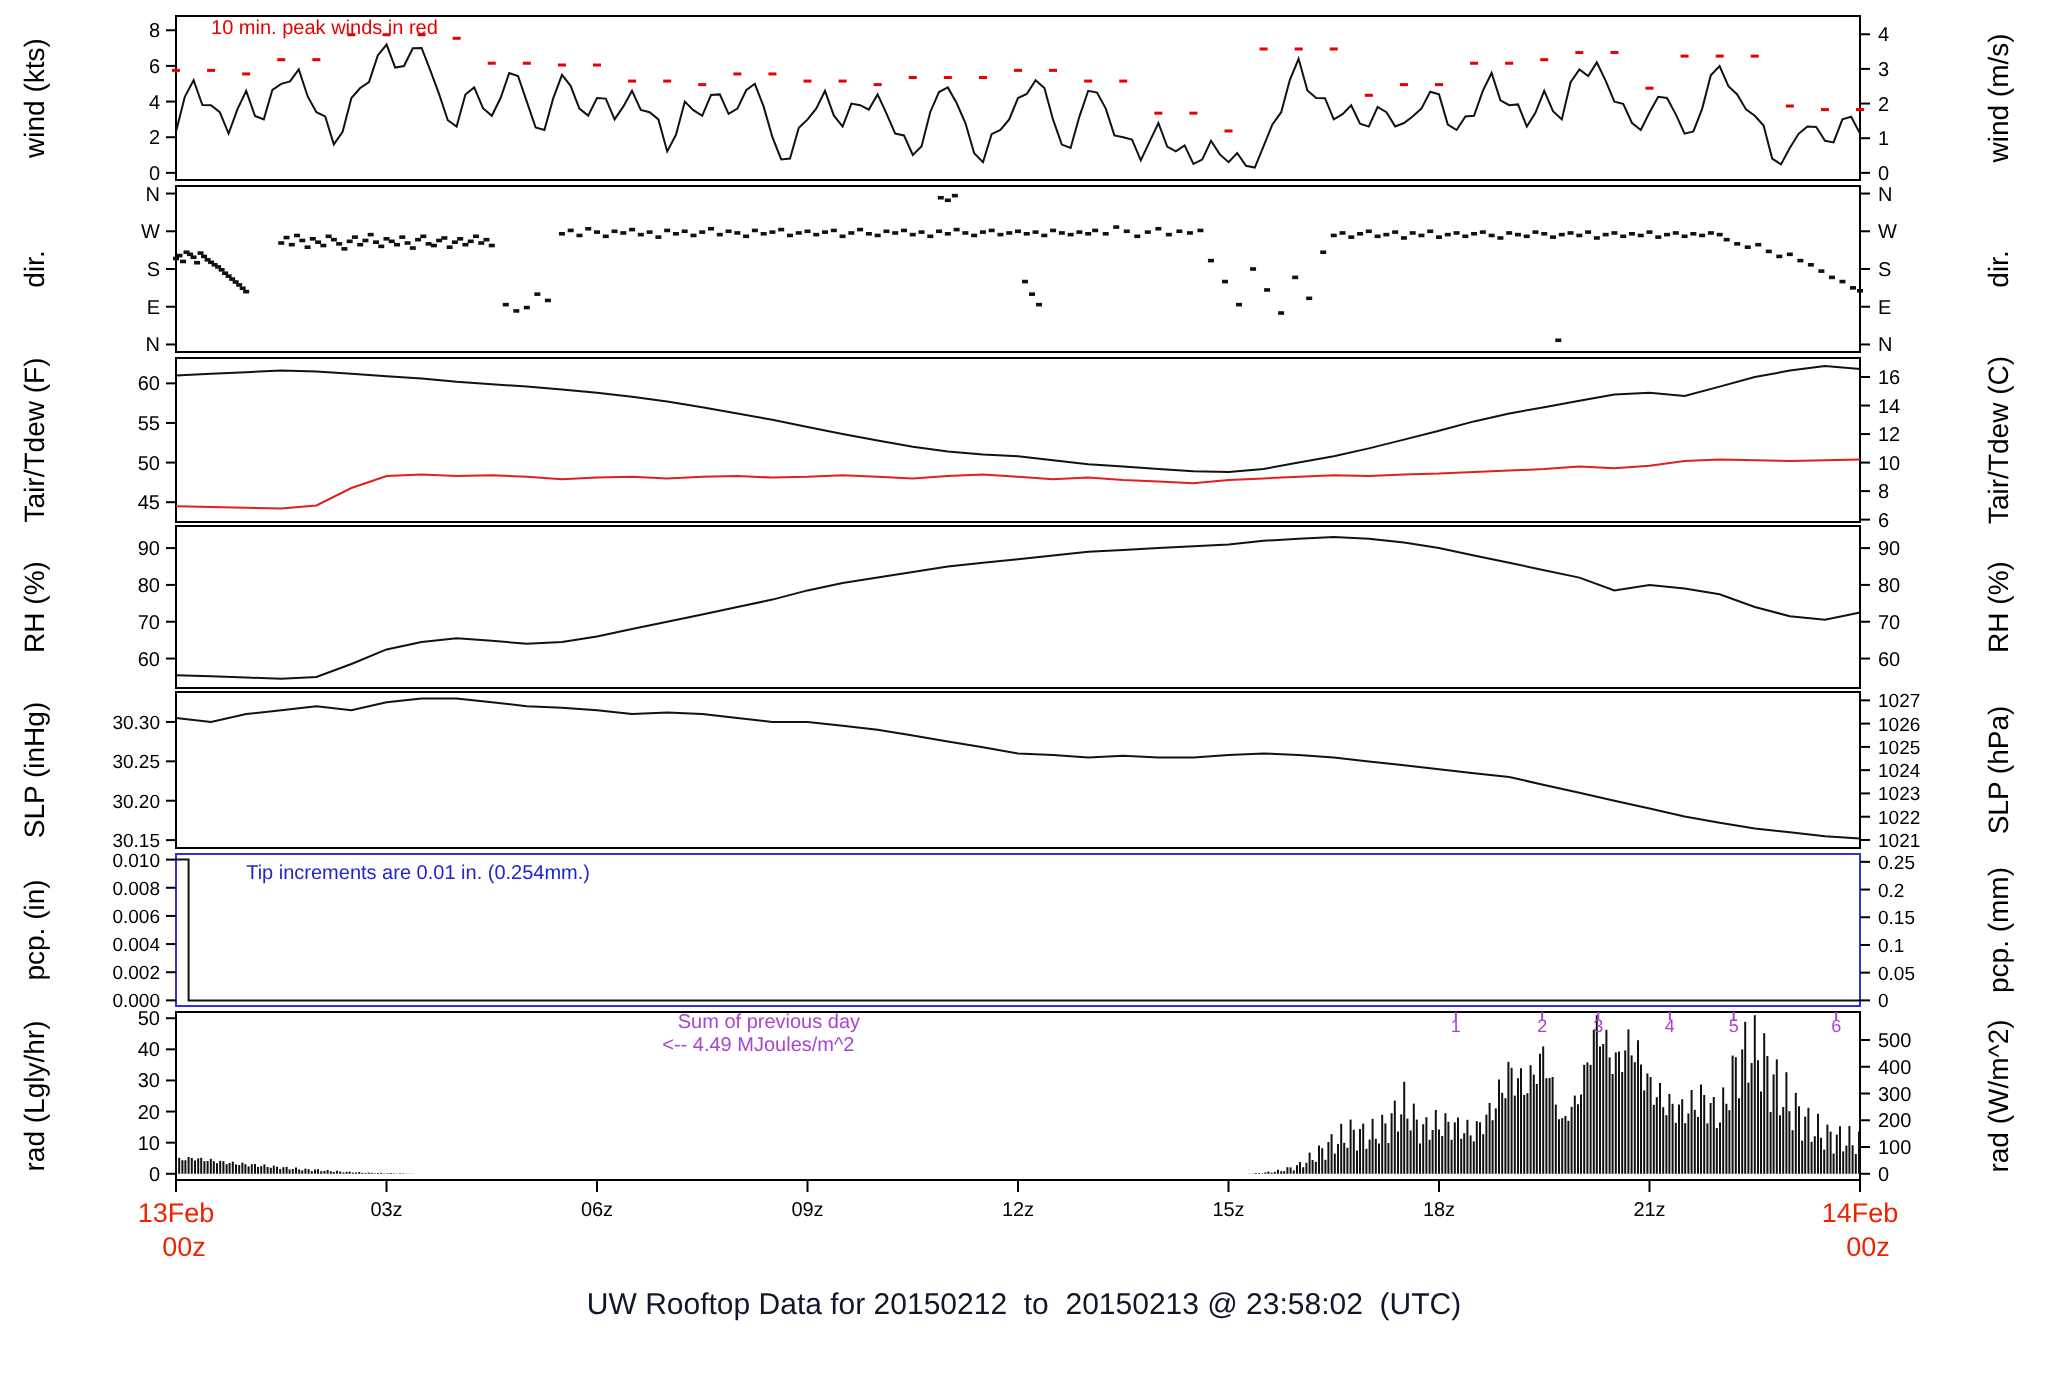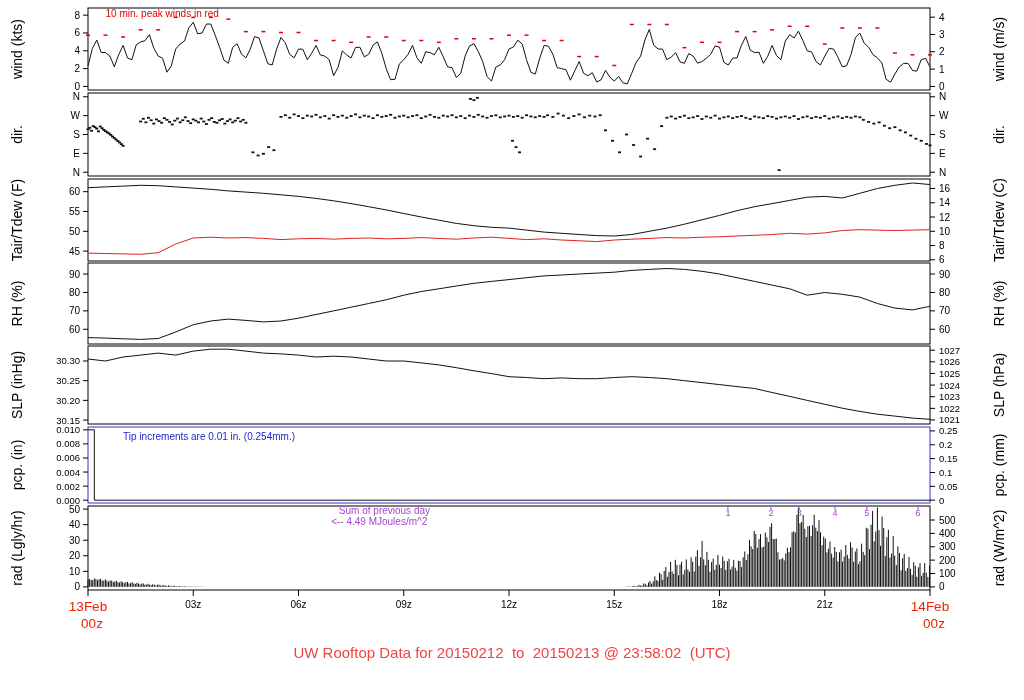--- a/index.html
+++ b/index.html
@@ -750,14 +750,14 @@
       <line x1="719.5" y1="590" x2="719.5" y2="596" stroke="#000"></line>
       <text x="719.5" y="608" text-anchor="middle" font-size="10" fill="#000">18z</text>
       <line x1="824.75" y1="590" x2="824.75" y2="596" stroke="#000"></line>
       <text x="824.75" y="608" text-anchor="middle" font-size="10" fill="#000">21z</text>
       <line x1="930" y1="590" x2="930" y2="596" stroke="#000"></line>
       <text x="88" y="611" text-anchor="middle" font-size="13.5" fill="#ee2200">13Feb</text>
       <text x="92" y="628" text-anchor="middle" font-size="13.5" fill="#ee2200">00z</text>
       <text x="930" y="611" text-anchor="middle" font-size="13.5" fill="#ee2200">14Feb</text>
       <text x="934" y="628" text-anchor="middle" font-size="13.5" fill="#ee2200">00z</text>
     </svg>
-  <div class="caption" style="color: #ef4444;">UW Rooftop Data for 20150212  to  20150213 @ 23:58:02  (UTC)</div>
+  <div class="caption" style="color: #0f172a;">UW Rooftop Data for 20150212  to  20150213 @ 23:58:02  (UTC)</div>
 </div>
 
 </body></html>

